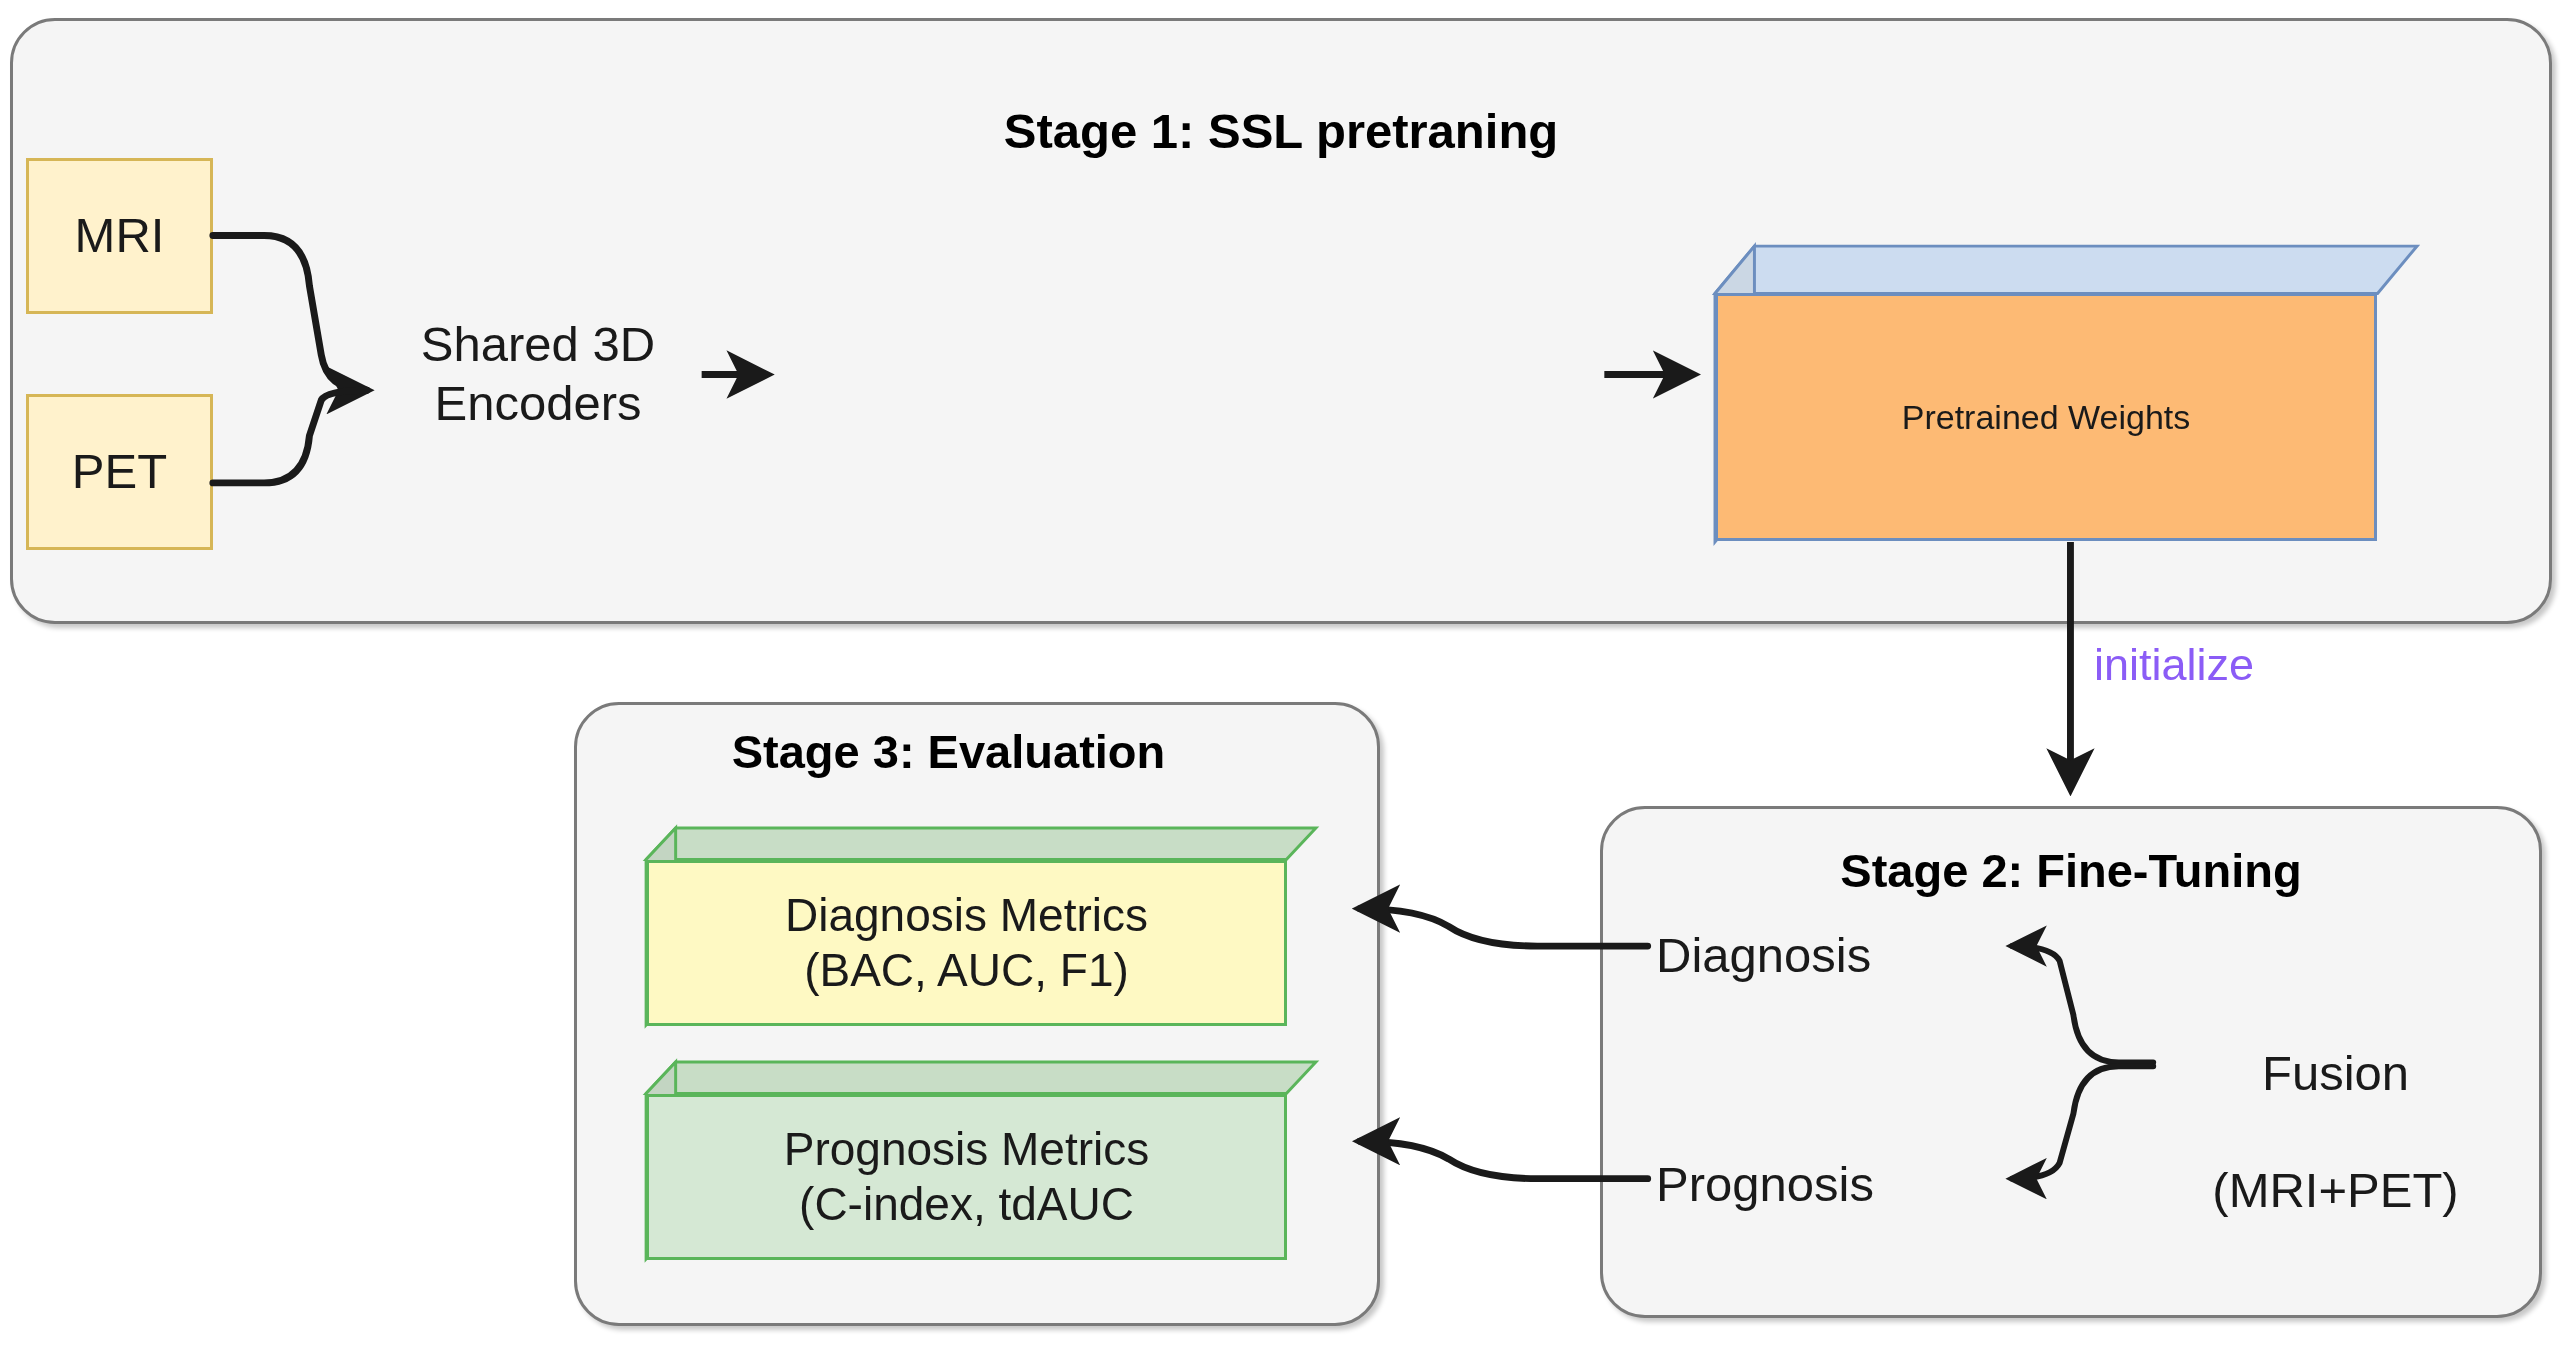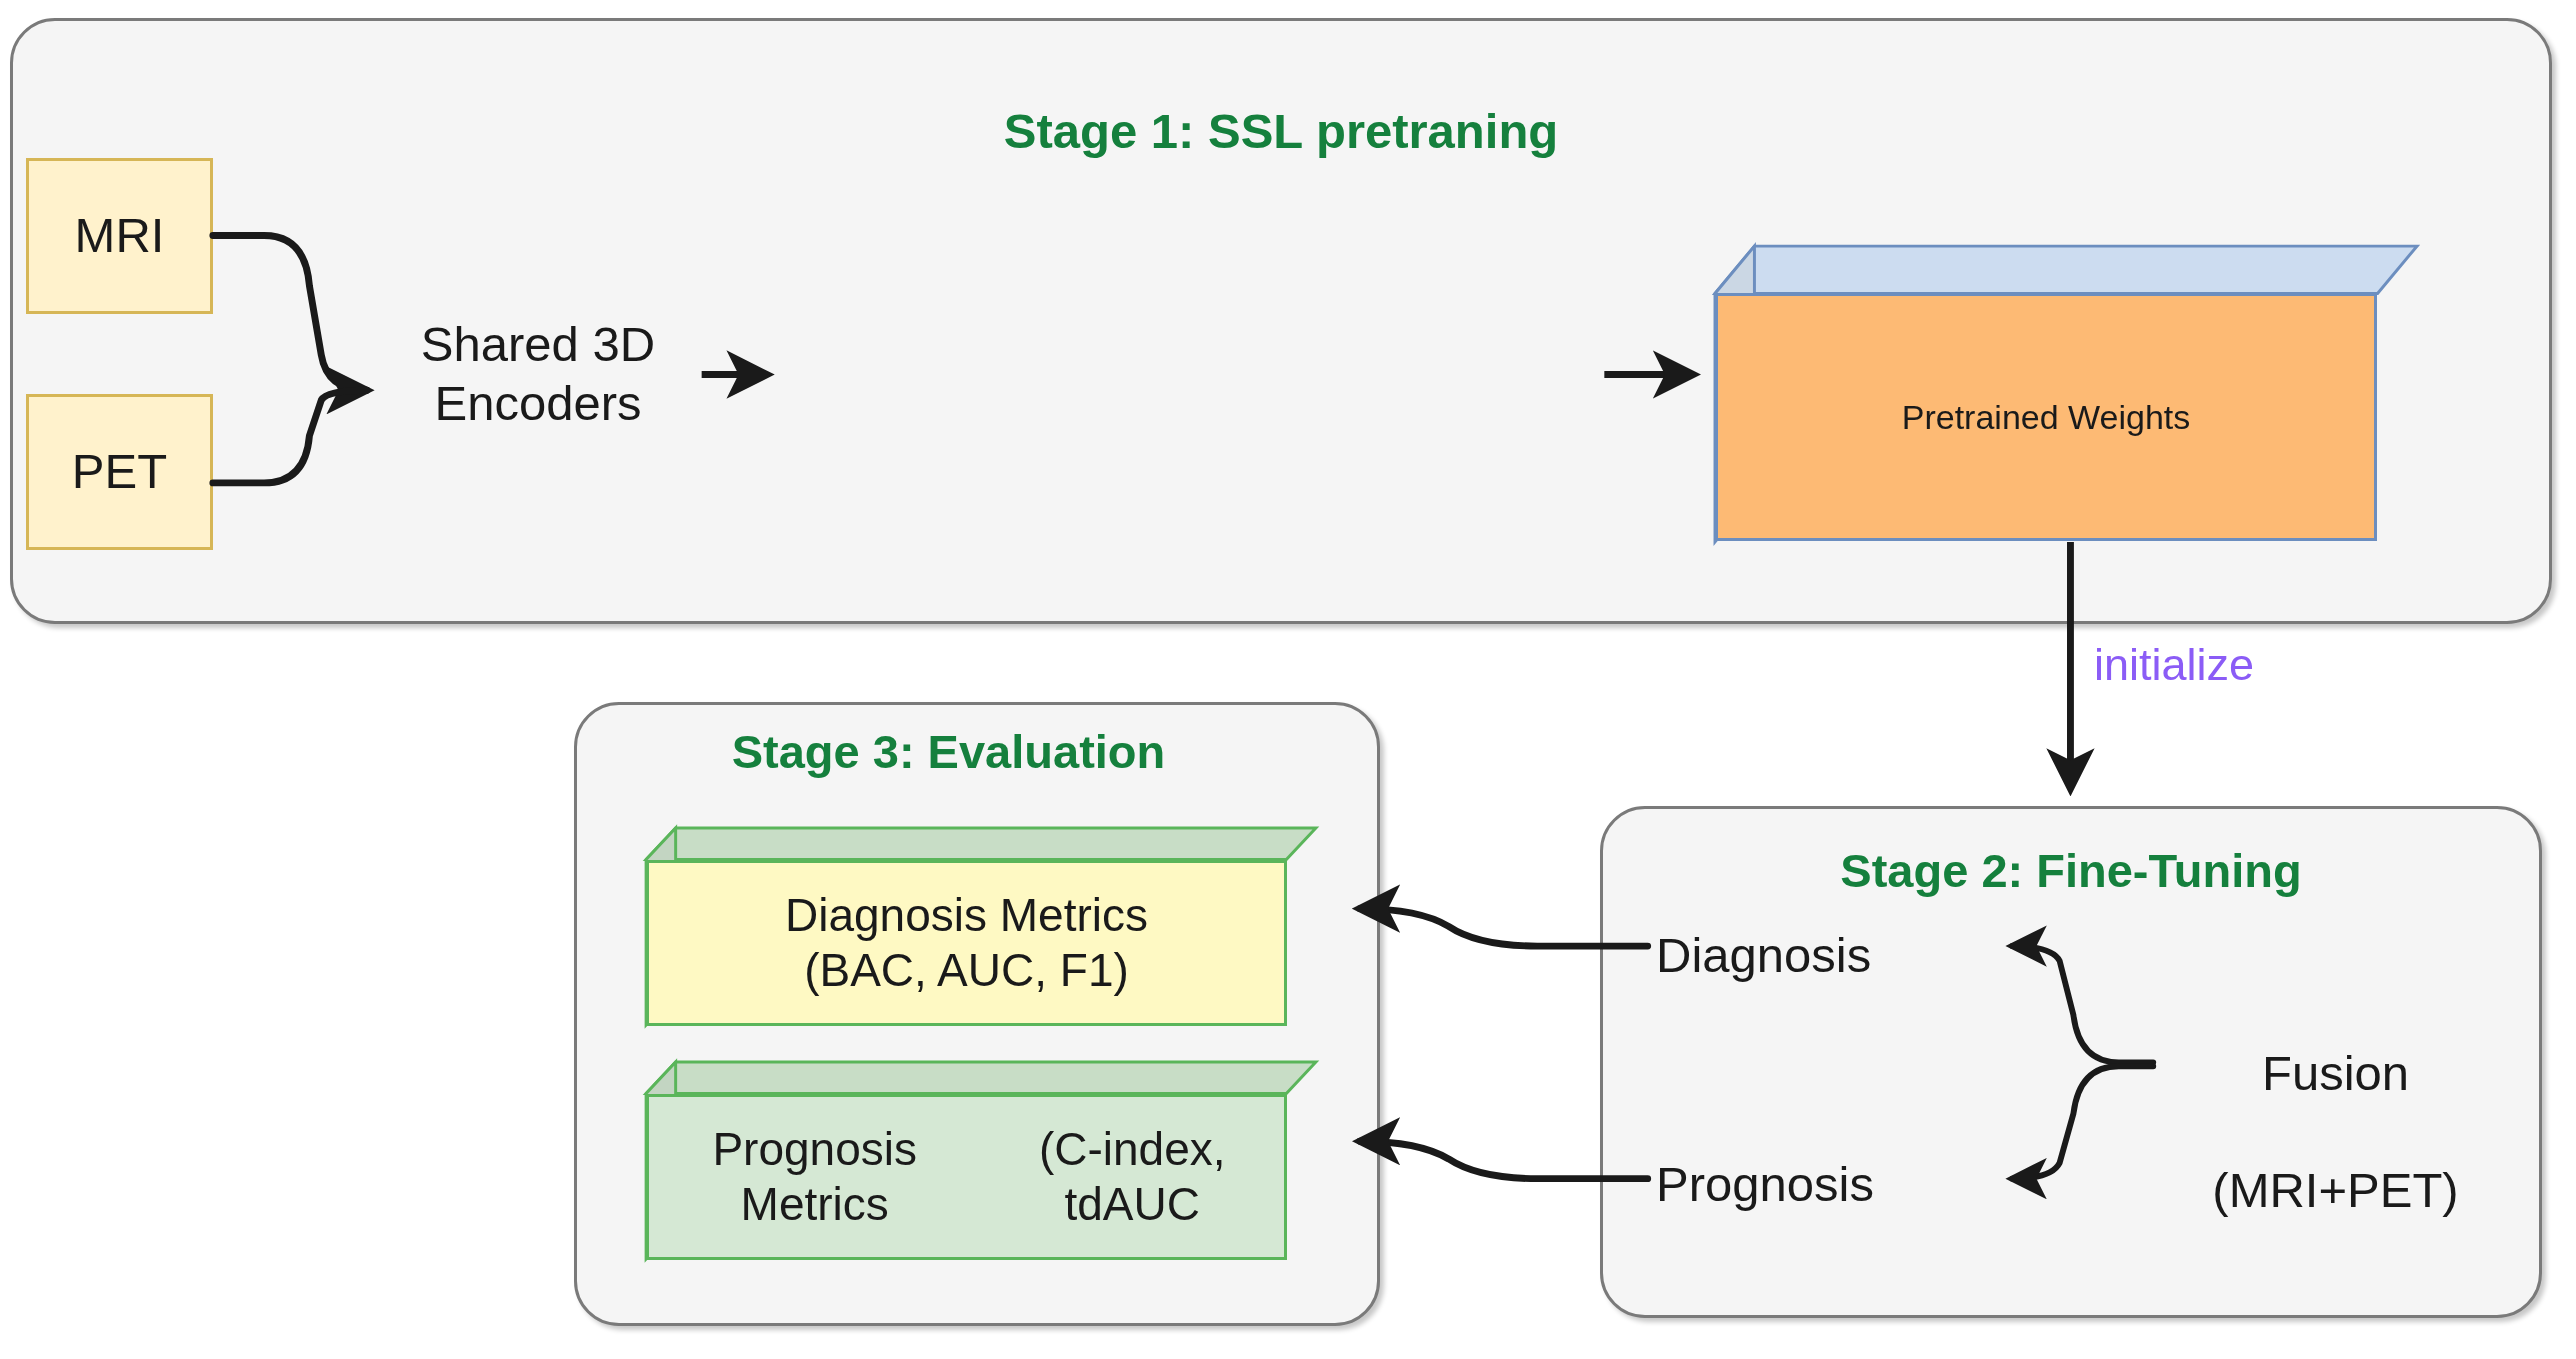--- a/index.html
+++ b/index.html
@@ -21,21 +21,21 @@
     position: absolute;
     background: #f5f5f5;
     border: 3px solid #7a7a7a;
     border-radius: 45px;
     box-sizing: border-box;
     box-shadow: 4px 4px 5px rgba(0,0,0,0.22);
   }
   .stage-title {
     position: absolute;
     font-weight: bold;
-    color: #15803d;
+    color: #000000;
     white-space: nowrap;
     text-align: center;
   }
   
   .flat-box {
     position: absolute;
     box-sizing: border-box;
     display: flex;
     align-items: center;
     justify-content: center;
@@ -158,21 +158,21 @@
       <span>Diagnosis Metrics</span>
       <span>(BAC, AUC, F1)</span>
     </div>
   </div>
 
   <div class="cube" style="left:646px; top:1062px; width:670px; height:197px;">
     <svg width="670" height="197" viewBox="0 0 680 200">
       <polygon points="0,32 30,0 680,0 650,32" fill="#c8ddc6" stroke="#5ab55a" stroke-width="3"></polygon>
       <polygon points="0,32 30,0 30,168 0,200" fill="#c3d5c2" stroke="#5ab55a" stroke-width="3"></polygon>
     </svg>
-    <div class="face-front" style="left:0px; top:32px; width:641px; height:166px; background:#d5e8d4; border-color:#5ab55a; font-size:46px; flex-direction:row;">
+    <div class="face-front" style="left:0px; top:32px; width:641px; height:166px; background:#d5e8d4; border-color:#5ab55a; font-size:46px; flex-direction:column;">
       <span>Prognosis Metrics</span>
       <span>(C-index, tdAUC</span>
     </div>
   </div>
 
   <svg id="connectors" viewBox="0 0 2614 1380">
     <defs>
       <marker id="arrowhead" viewBox="0 0 12 12" refX="10" refY="6" markerWidth="7" markerHeight="7" orient="auto-start-reverse">
         <path d="M 0 0 L 12 6 L 0 12 L 3 6 z" fill="#1a1a1a"></path>
       </marker>

